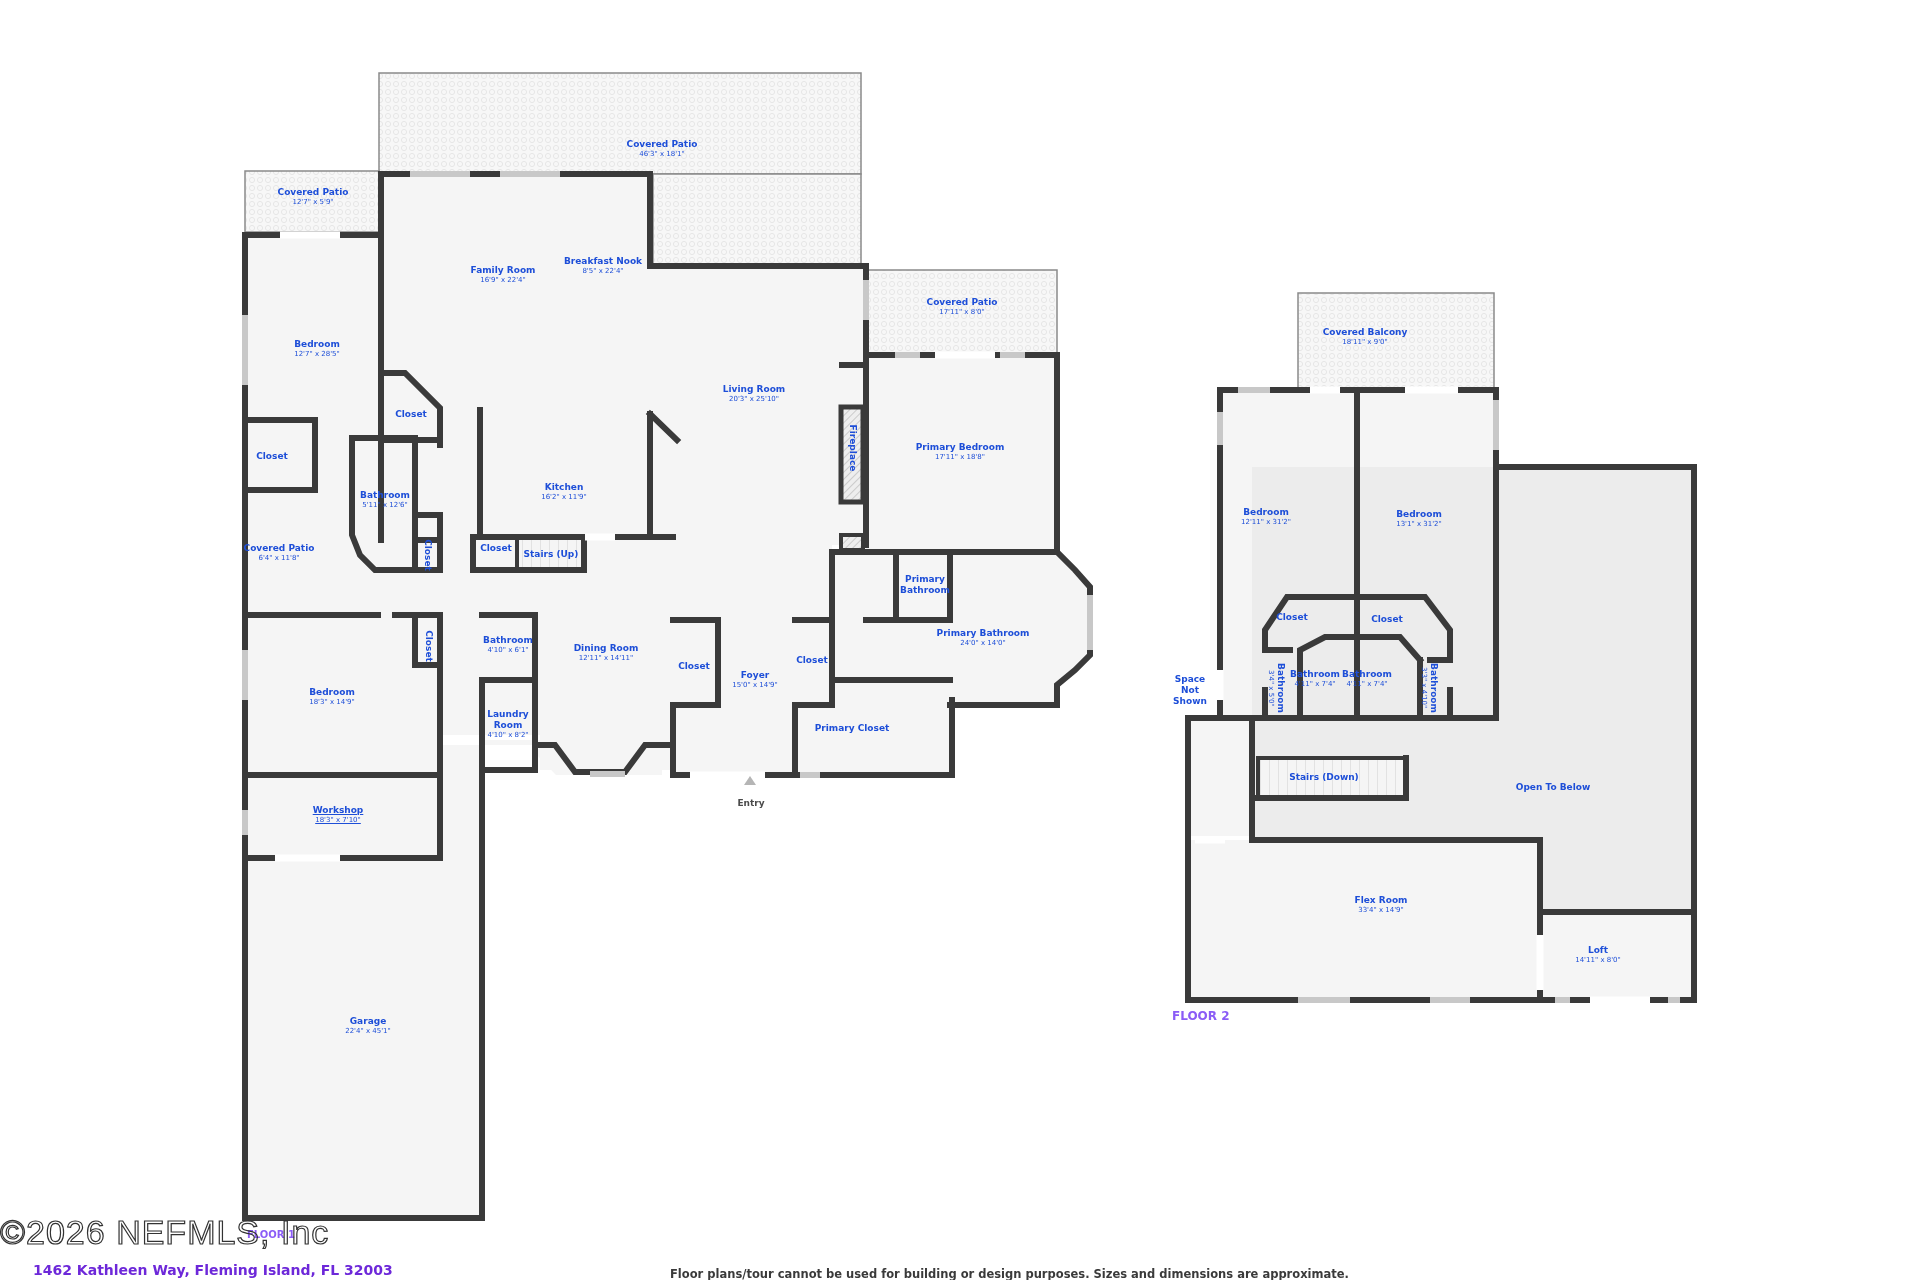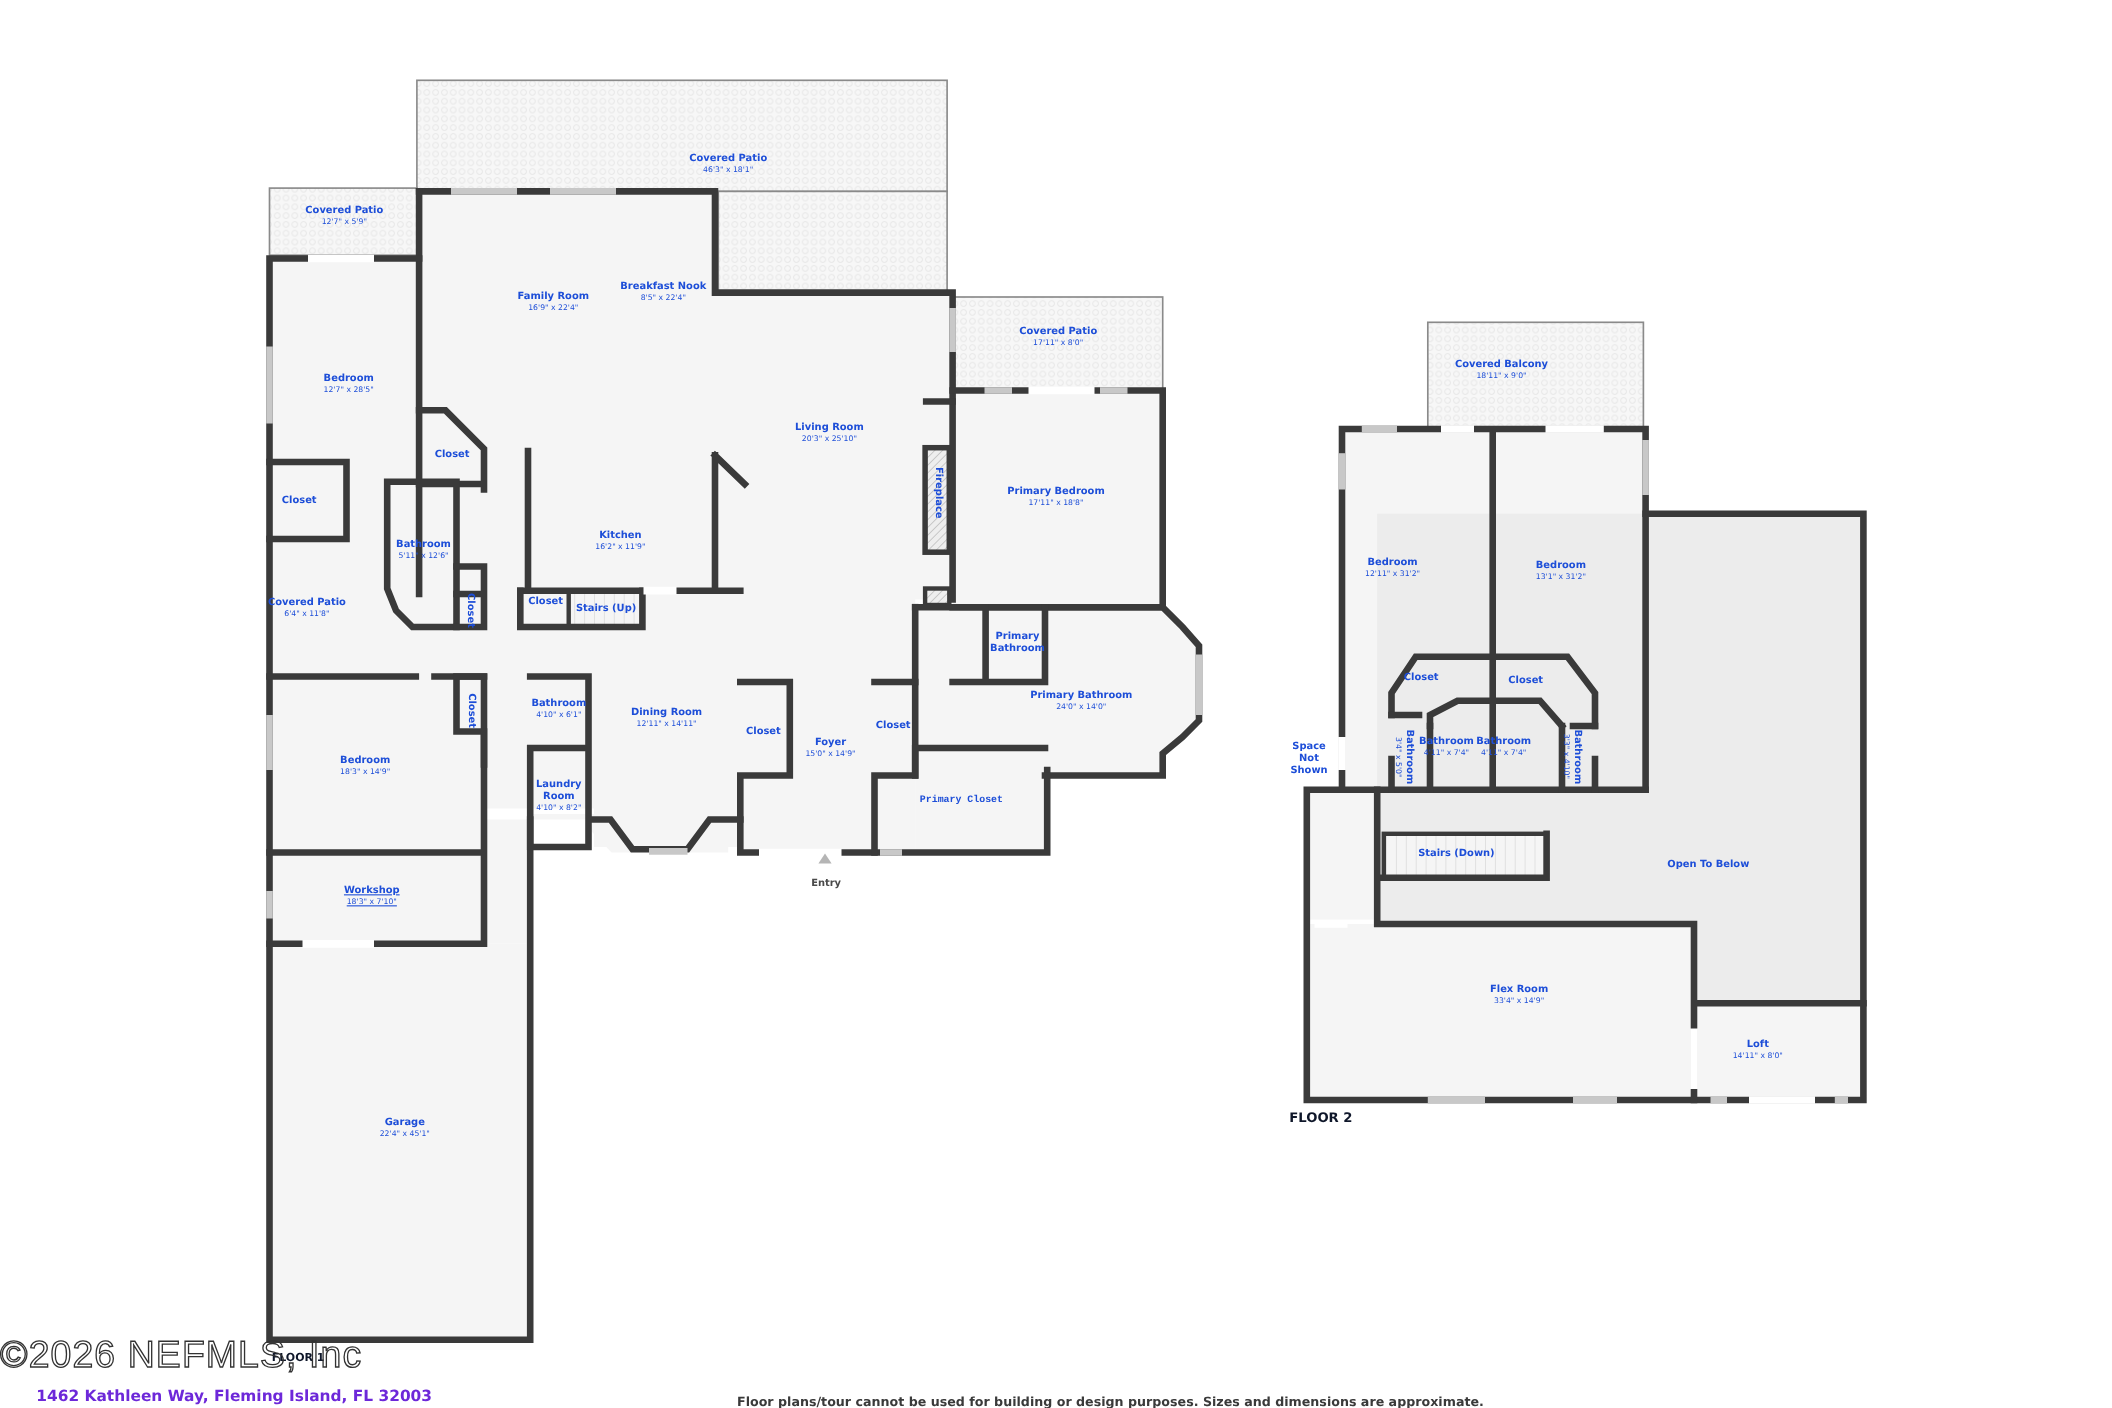--- a/index.html
+++ b/index.html
@@ -6,21 +6,21 @@
   body{width:1920px;height:1280px;position:relative;overflow:hidden;font-family:"DejaVu Sans","Liberation Sans",sans-serif;}
   svg.plan{position:absolute;left:0;top:0;}
   .room{fill:#f5f5f5;}
   .patio{fill:url(#tile);stroke:#8a8a8a;stroke-width:1.5;}
   .wall{stroke:#3a3a3a;stroke-width:6;fill:none;stroke-linecap:square;}
   .win{stroke:#c8c8c8;stroke-width:6;}
   .door{stroke:#ffffff;stroke-width:7;}
   .lbl{position:absolute;text-align:center;color:#1d4ed8;white-space:nowrap;transform:translate(-50%,-50%);}
   .lbl .n{display:block;font-size:9px;font-weight:bold;line-height:11px;}
   .lbl .d{display:block;font-size:7px;line-height:9px;}
-  .floor-label{position:absolute;font-size:12px;font-weight:bold;color:#0f172a;}
+  .floor-label{position:absolute;font-size:12px;font-weight:bold;color:#8b5cf6;}
   .address{position:absolute;left:33px;top:1262px;font-size:14px;font-weight:bold;color:#6d28d9;}
   .disclaimer{position:absolute;left:670px;top:1267px;font-size:11.5px;font-weight:bold;color:#3a3a3a;}
   .watermark{position:absolute;left:0;top:1213px;font-size:34px;font-family:"Liberation Sans",sans-serif;color:transparent;-webkit-text-stroke:1.2px #333;letter-spacing:1px;font-weight:300;}
   .entry-arrow{position:absolute;left:744px;top:776px;width:0;height:0;border-left:6px solid transparent;border-right:6px solid transparent;border-bottom:9px solid #b5b5b5;}
   .entry-label{position:absolute;left:751px;top:798px;font-size:9px;font-weight:bold;color:#4a4a4a;transform:translateX(-50%);}
   .vert{writing-mode:vertical-rl;}
 </style>
 </head>
 <body>
 
@@ -228,21 +228,21 @@
     <span class="n">Closet</span>
   </div>
 <div class="lbl" style="left:332px;top:697px;">
     <span class="n">Bedroom</span>
     <span class="d">18'3" x 14'9"</span>
   </div>
 <div class="lbl" style="left:508px;top:724px;width:50px;white-space:normal;">
     <span class="n">Laundry Room</span>
     <span class="d">4'10" x 8'2"</span>
   </div>
-<div class="lbl" style="left:874px;top:728px;font-family:Liberation Mono, monospace;">
+<div class="lbl" style="left:852px;top:728px;">
     <span class="n">Primary Closet</span>
   </div>
 <div class="lbl" style="left:338px;top:815px;text-decoration:underline;">
     <span class="n">Workshop</span>
     <span class="d">18'3" x 7'10"</span>
   </div>
 <div class="lbl" style="left:368px;top:1026px;">
     <span class="n">Garage</span>
     <span class="d">22'4" x 45'1"</span>
   </div>

